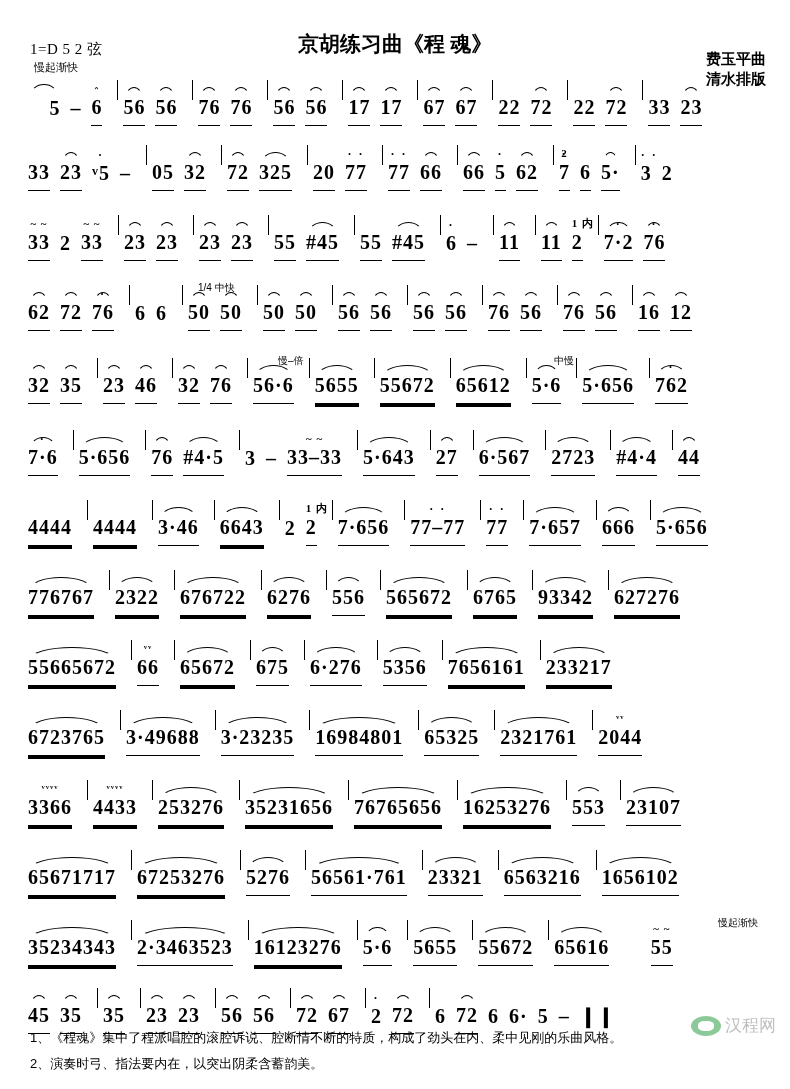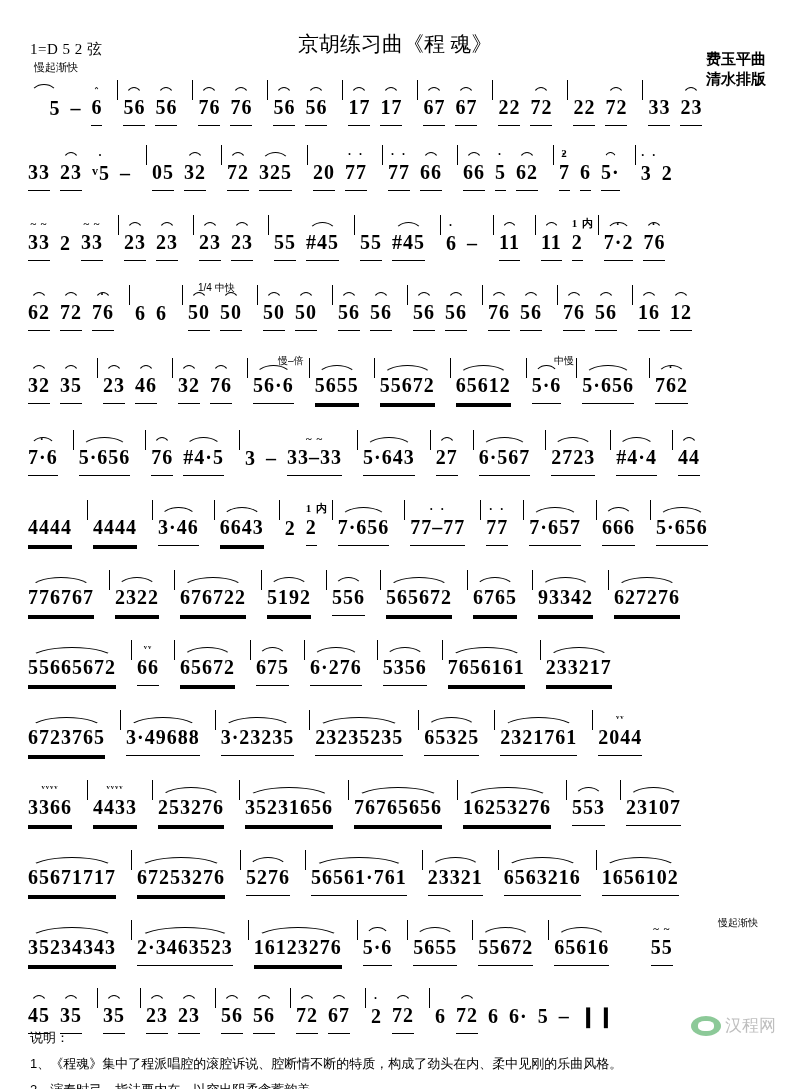--- a/index.html
+++ b/index.html
@@ -37,21 +37,21 @@
     font-size: 11px;
     font-family: "Liberation Sans", sans-serif;
   }
   .title {
     position: absolute;
     left: 0;
     right: 0;
     top: 30px;
     text-align: center;
     font-size: 21px;
-    font-weight: normal;
+    font-weight: bold;
     font-family: "Liberation Serif", serif;
   }
   .composer {
     position: absolute;
     right: 24px;
     top: 50px;
     font-size: 15px;
     font-weight: bold;
     text-align: right;
     font-family: "Liberation Serif", serif;
@@ -509,21 +509,21 @@
       <div class="row" style="top: 570px;">
         <span class="grp u2"><span>776767</span><span class="arc"></span></span>
         <span class="sp" style="width: 10px;"></span>
         <span class="bar"></span>
         <span class="grp u2"><span>2322</span><span class="arc"></span></span>
         <span class="sp" style="width: 10px;"></span>
         <span class="bar"></span>
         <span class="grp u2"><span>676722</span><span class="arc"></span></span>
         <span class="sp" style="width: 10px;"></span>
         <span class="bar"></span>
-        <span class="grp u2"><span>5192</span><span class="arc"></span></span>
+        <span class="grp u2"><span>6276</span><span class="arc"></span></span>
         <span class="sp" style="width: 10px;"></span>
         <span class="bar"></span>
         <span class="grp u1"><span>556</span><span class="arc"></span></span>
         <span class="sp" style="width: 10px;"></span>
         <span class="bar"></span>
         <span class="grp u2"><span>565672</span><span class="arc"></span></span>
         <span class="sp" style="width: 10px;"></span>
         <span class="bar"></span>
         <span class="grp u2"><span>6765</span><span class="arc"></span></span>
         <span class="sp" style="width: 10px;"></span>
@@ -562,21 +562,21 @@
       <div class="row" style="top: 710px;">
         <span class="grp u2"><span>6723765</span><span class="arc"></span></span>
         <span class="sp" style="width: 10px;"></span>
         <span class="bar"></span>
         <span class="grp u1"><span>3·49688</span><span class="arc"></span></span>
         <span class="sp" style="width: 10px;"></span>
         <span class="bar"></span>
         <span class="grp u1"><span>3·23235</span><span class="arc"></span></span>
         <span class="sp" style="width: 10px;"></span>
         <span class="bar"></span>
-        <span class="grp u1"><span>23235235</span><span class="arc"></span></span>
+        <span class="grp u1"><span>16984801</span><span class="arc"></span></span>
         <span class="sp" style="width: 10px;"></span>
         <span class="bar"></span>
         <span class="grp u1"><span>65325</span><span class="arc"></span></span>
         <span class="sp" style="width: 10px;"></span>
         <span class="bar"></span>
         <span class="grp u1"><span>2321761</span><span class="arc"></span></span>
         <span class="sp" style="width: 10px;"></span>
         <span class="bar"></span>
         <span class="grp u1"><span>2044</span><span class="tri-above">ᵛᵛ</span></span>
         <span class="sp" style="width: 10px;"></span>
@@ -695,21 +695,20 @@
         <span class="grp"><span>5</span></span>
         <span class="sp" style="width: 10px;"></span>
         <span class="grp"><span>–</span></span>
         <span class="sp" style="width: 10px;"></span>
         <span class="grp"><span>❙❙</span></span>
         <span class="sp" style="width: 10px;"></span>
       </div>
     </div>
 
   <div class="notes">
-    <div class="ln">说明：</div>
     <div class="ln">1、《程魂》集中了程派唱腔的滚腔诉说、腔断情不断的特质，构成了劲头在内、柔中见刚的乐曲风格。</div>
     <div class="ln">2、演奏时弓、指法要内在，以突出阴柔含蓄韵美。</div>
   </div>
 
   <div class="watermark">
     <span class="wm-logo"></span>
     <span class="wm-text">汉程网</span>
   </div>
 
 </div>

